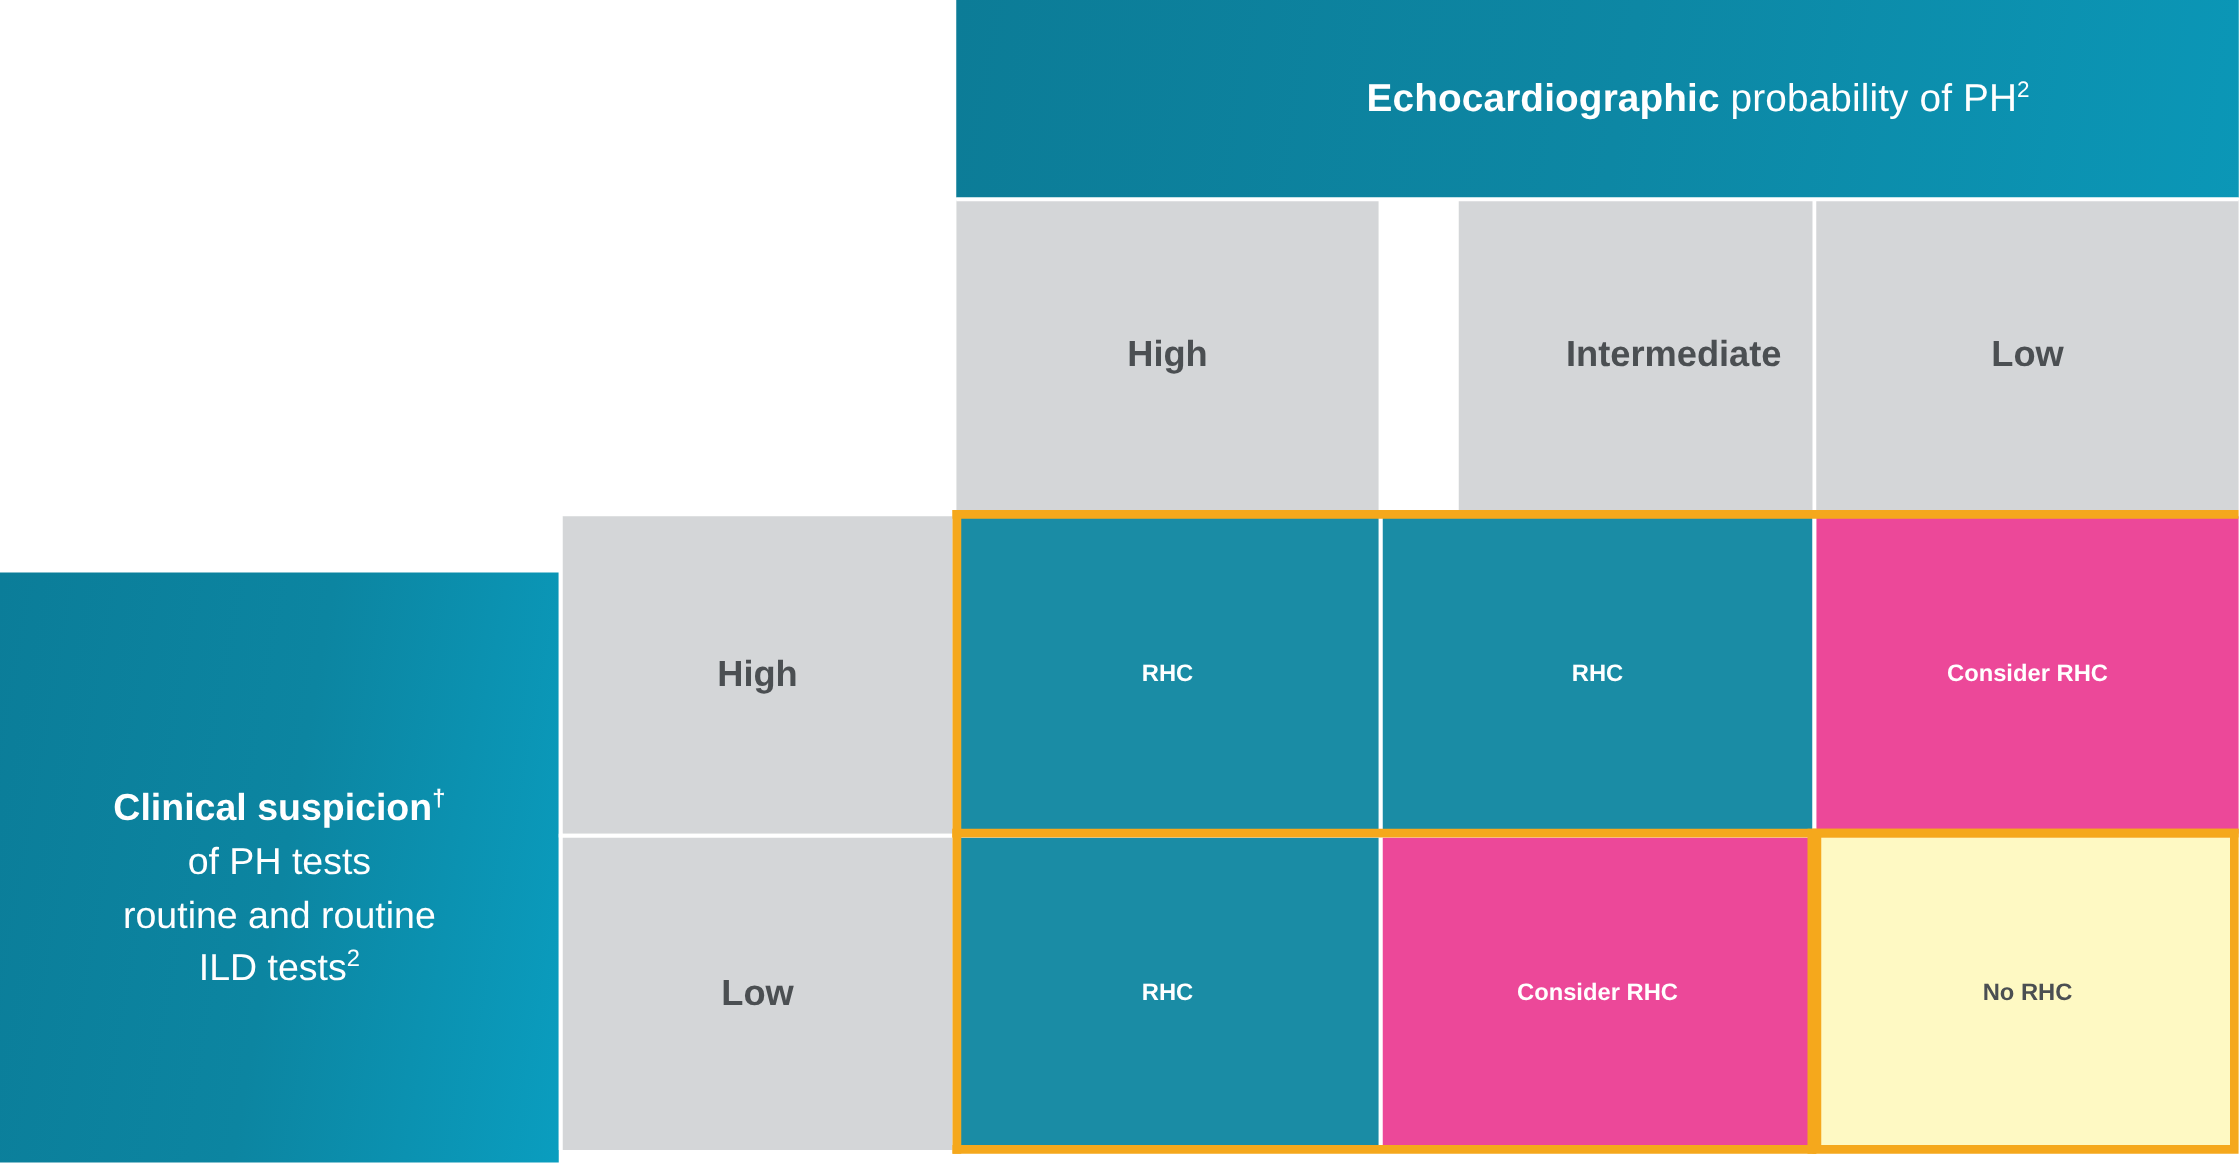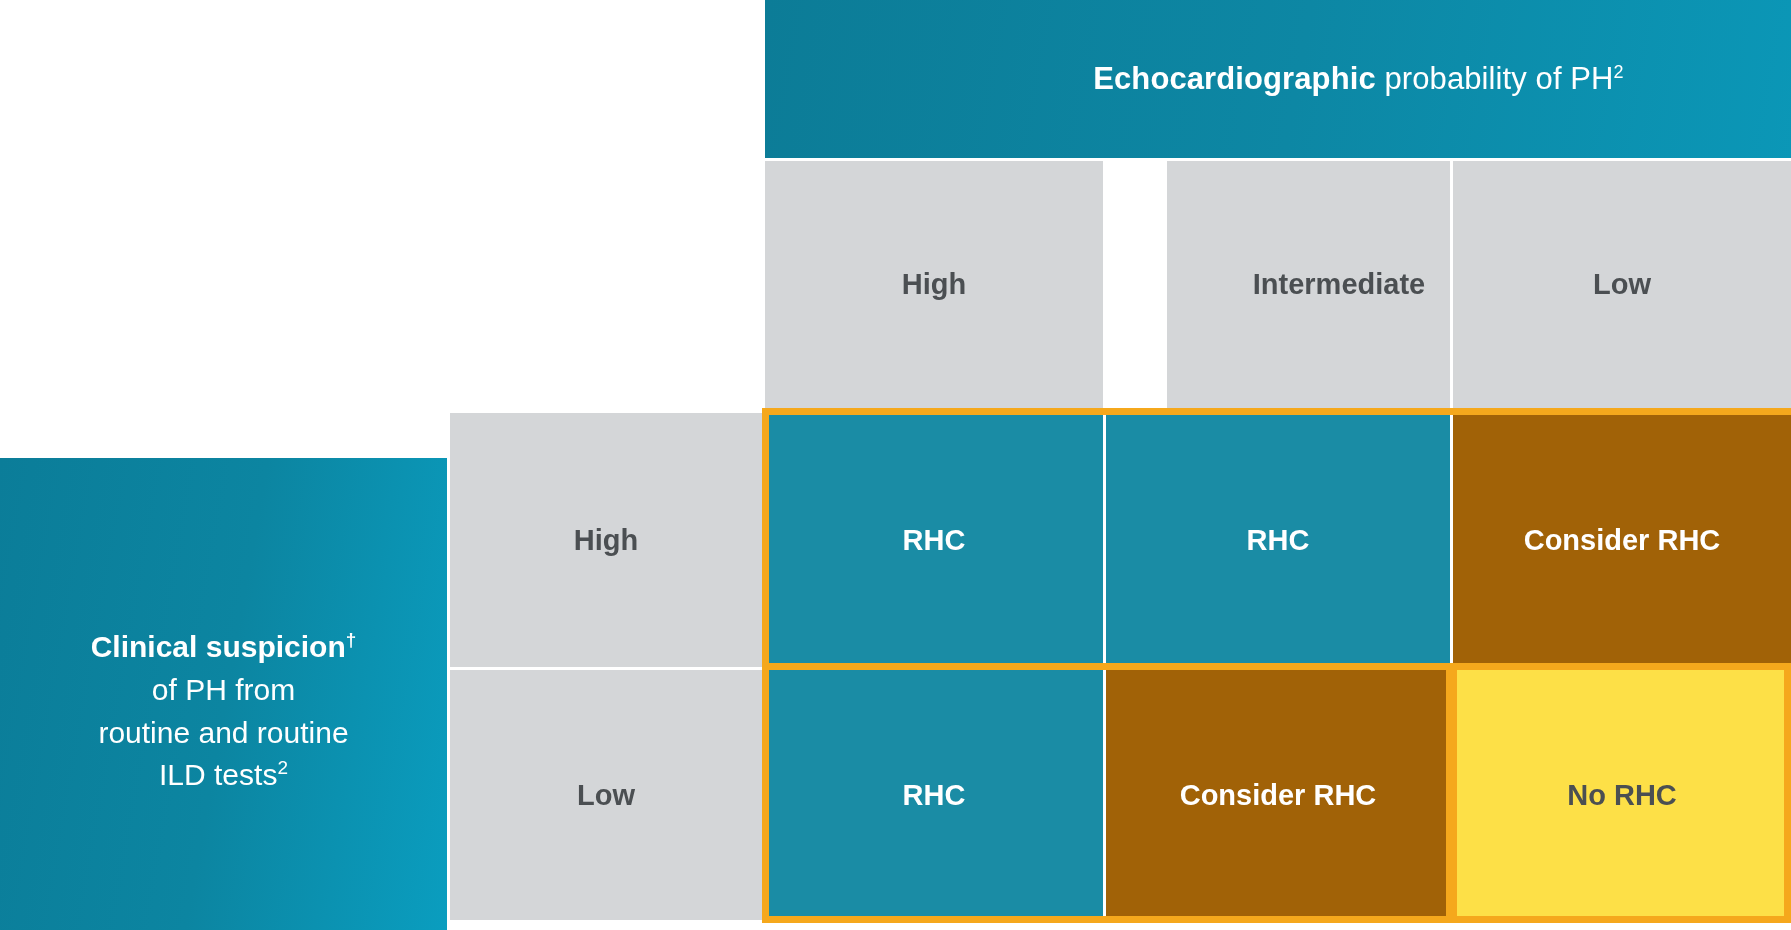--- a/index.html
+++ b/index.html
@@ -105,33 +105,33 @@
   .rowhead.r0 { top: 413px; height: 254px; }
   .rowhead.r1 { top: 670px; height: 250px; }
 
   
   .cell {
     position: absolute;
     display: flex;
     align-items: center;
     justify-content: center;
     box-sizing: border-box;
-    font-size: 29px;
+    font-size: 19px;
     font-weight: 700;
     white-space: nowrap;
   }
   .cell.x0 { left: 765px;  width: 338px; }
   .cell.x1 { left: 1106px; width: 344px; }
   .cell.x2 { left: 1453px; width: 338px; }
   .cell.y0 { top: 413px; height: 254px; }
   .cell.y1 { top: 670px; height: 250px; }
 
   .fill-dark  { background: #1a8ca5; color: #ffffff; }
-  .fill-mid   { background: #a16207; color: #ffffff; }
-  .fill-light { background: #fde047; color: #4b4f52; }
+  .fill-mid   { background: #ec4899; color: #ffffff; }
+  .fill-light { background: #fef9c3; color: #4b4f52; }
 
   
   .outline {
     position: absolute;
     border: 7px solid #f5a81c;
     box-sizing: border-box;
     pointer-events: none;
   }
   
   .outline-main-a {
@@ -187,21 +187,21 @@
     <span>Intermediate</span>
   </div>
   <div class="colhead c2">
     <span>Low</span>
   </div>
 
   <div class="left-panel">
     <div class="line strong">
       <span>Clinical suspicion</span><sup>†</sup>
     </div>
-    <div class="line">of PH from</div>
+    <div class="line">of PH tests</div>
     <div class="line">routine and routine</div>
     <div class="line">
       <span>ILD tests</span><sup>2</sup>
     </div>
   </div>
 
   <div class="rowhead r0">
     <span>High</span>
   </div>
   <div class="rowhead r1">

